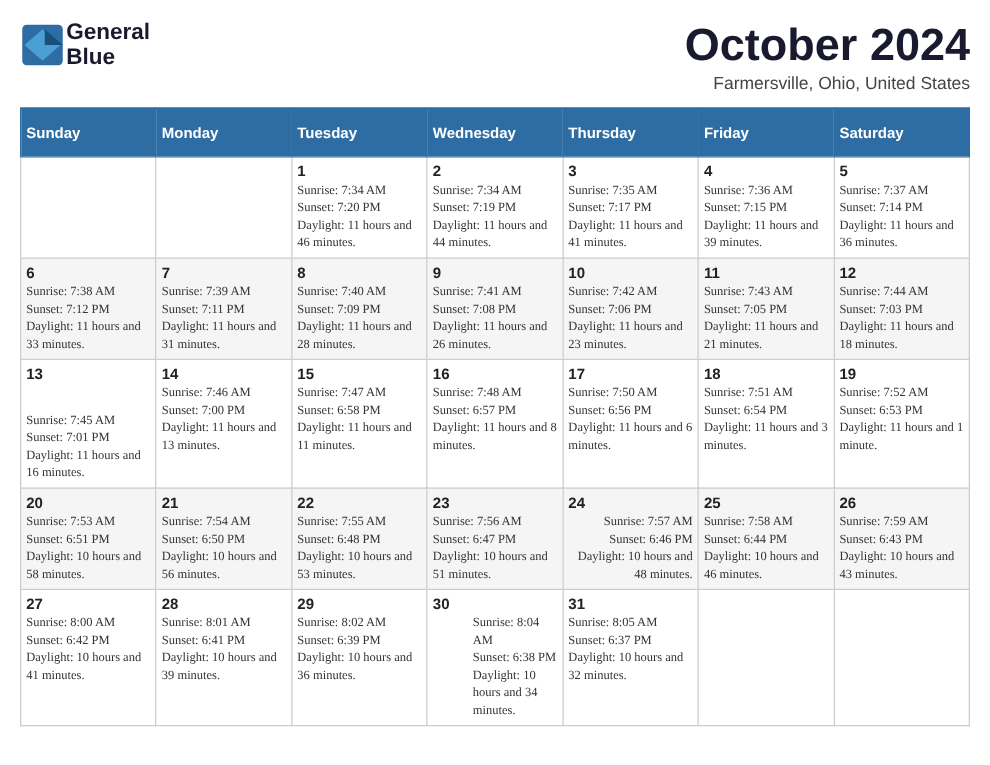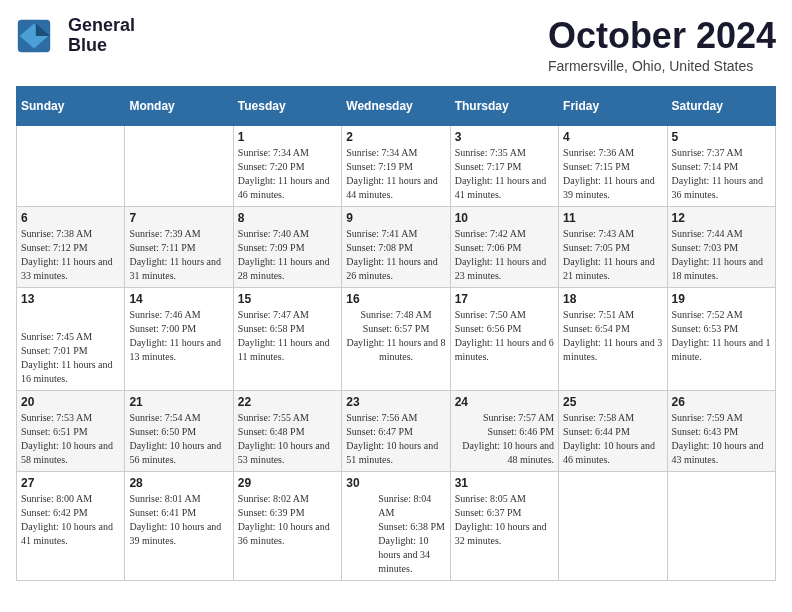--- a/index.html
+++ b/index.html
@@ -12,36 +12,37 @@
     }
     .header-area {
       display: flex;
       justify-content: space-between;
       align-items: flex-start;
       margin-bottom: 12px;
     }
     .logo {
       display: flex;
       align-items: center;
-      gap: 16px;
+      gap: 1px;
     }
     .logo-text {
       font-size: 18px;
       font-weight: bold;
       color: #1a1a2e;
       line-height: 1.1;
     }
     .logo-text span {
       display: block;
     }
     .logo-icon {
       width: 36px;
       height: 36px;
     }
     .title-area {
+      text-align: right;
       margin-left: 12px;
     }
     .month-title {
       font-size: 36px;
       font-weight: bold;
       color: #1a1a2e;
       line-height: 1.1;
     }
     .location-title {
       font-size: 14px;
@@ -215,21 +216,21 @@
 Daylight: 11 hours and 13 minutes.</div>
         </td>
         <td>
           <div class="day-number">15</div>
           <div class="day-info" style="white-space: pre-line;">Sunrise: 7:47 AM
 Sunset: 6:58 PM
 Daylight: 11 hours and 11 minutes.</div>
         </td>
         <td>
           <div class="day-number">16</div>
-          <div class="day-info" style="white-space: pre-line; text-align: center;">Sunrise: 7:48 AM
+          <div class="day-info" style="white-space: pre-line;">Sunrise: 7:48 AM
 Sunset: 6:57 PM
 Daylight: 11 hours and 8 minutes.</div>
         </td>
         <td>
           <div class="day-number">17</div>
           <div class="day-info" style="white-space: pre-line;">Sunrise: 7:50 AM
 Sunset: 6:56 PM
 Daylight: 11 hours and 6 minutes.</div>
         </td>
         <td>

